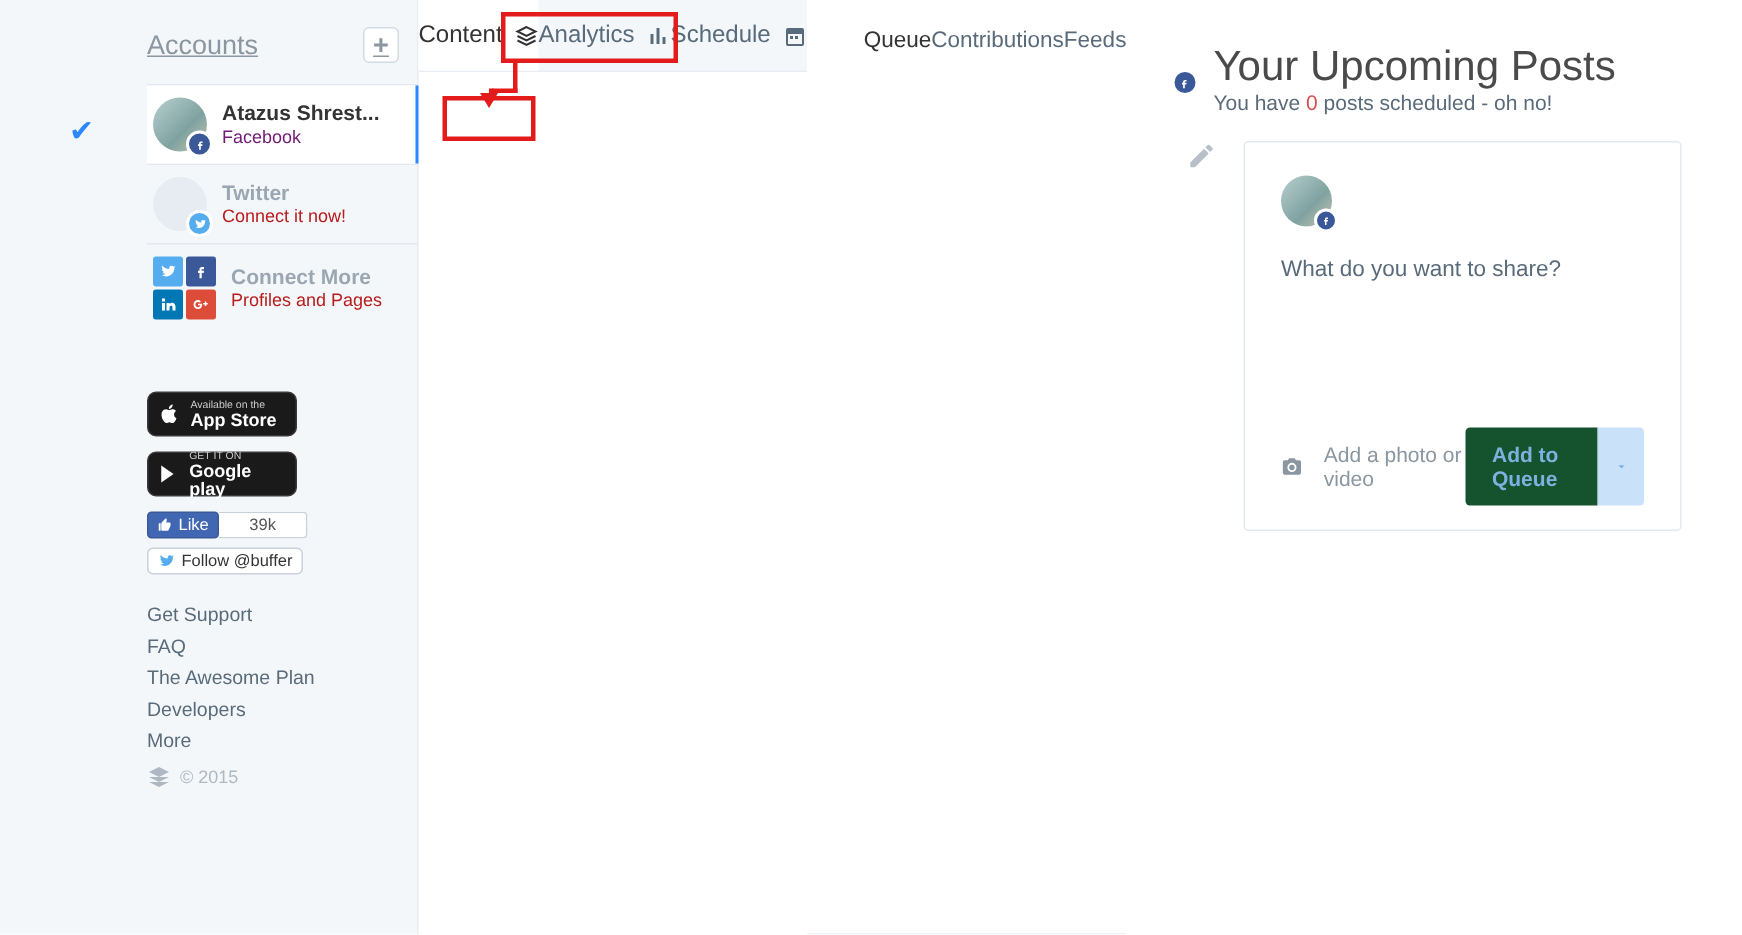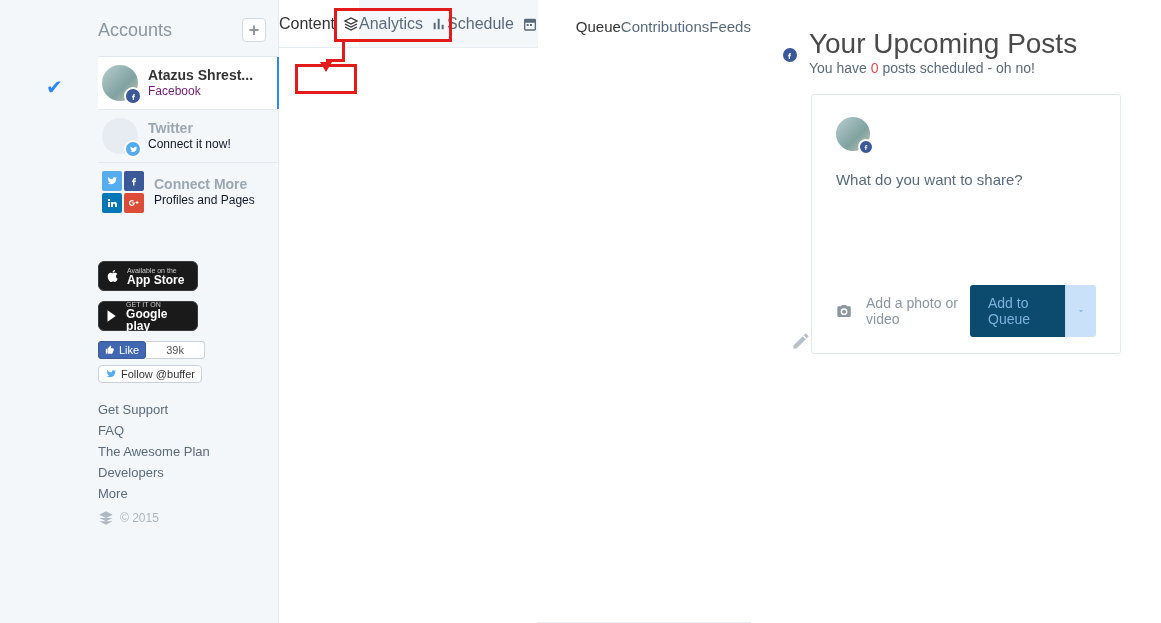--- a/index.html
+++ b/index.html
@@ -1,37 +1,37 @@
 <!DOCTYPE html>
 <html><head>
 <meta charset="utf-8">
 <style>
   * { box-sizing: border-box; margin: 0; padding: 0; }
   body { font-family: "Helvetica Neue", Arial, sans-serif; font-size: 14px; color: #333; background: #fff; width: 1161px; height: 623px; overflow: hidden; position: relative; }
   .app { display: flex; height: 100%; }
   
   .sidebar { width: 279px; background: #f4f7fa; border-right: 1px solid #e7edf2; display: flex; flex-direction: column; }
   .sidebar-inner { padding-left: 98px; }
-  .accounts-header { display: flex; align-items: center; justify-content: space-between; padding: 18px 12px 14px 0; color: #8a96a0; font-size: 18px; font-weight: 400; }
+  .accounts-header { display: flex; align-items: center; justify-content: space-between; padding: 18px 12px 14px 0; color: #8a96a0; font-size: 18px; font-weight: 400; text-decoration: underline; }
   .add-btn { width: 24px; height: 24px; border: 1px solid #d3dbe2; border-radius: 4px; display: flex; align-items: center; justify-content: center; color: #8a96a0; font-size: 18px; font-weight: bold; cursor: pointer; background:#fff;}
   .acct-row { position: relative; display: flex; align-items: center; padding: 8px 6px 8px 0; }
   .acct-row.selected { background: #fff; border-right: 2px solid #2d88ff; margin-right:-1px;}
   .checkmark { position: absolute; left: -52px; top: 18px; color: #2d88ff; font-size: 20px; }
   .avatar { position: relative; width: 36px; height: 36px; border-radius: 50%; background: linear-gradient(135deg,#b9cfd0 0%, #7fa2a0 60%, #c8c6b5 100%); margin-left:4px;}
   .avatar.large { width:46px; height:46px;}
   .avatar-large-wrap{position:relative;display:inline-block;}
   .avatar .nw-badge, .avatar-large-wrap .nw-badge { position: absolute; right: -4px; bottom: -4px; width: 18px; height: 18px; border-radius: 50%; background: #3b5998; border: 2px solid #fff; display:flex;align-items:center;justify-content:center;}
   .avatar .nw-badge svg, .avatar-large-wrap .nw-badge svg{width:9px;height:9px;fill:#fff;}
   .avatar.tw-ph { background: #e6ecf2; }
   .avatar.tw-ph .nw-badge { background: #55acee; }
   .acct-text { margin-left: 10px; line-height: 1.2; }
   .acct-name { color: #333; font-weight: 700; font-size: 14px; }
   .acct-sub { color: #701a75; font-size: 12px; }
   .acct-row.muted .acct-name { color: #9aa7b2; font-weight:700;}
-  .acct-row.muted .acct-sub { color: #0f172a; }
+  .acct-row.muted .acct-sub { color: #b91c1c; }
   .divider { border-top:1px solid #e3e9ee; margin-left:98px; }
   
   .net-grid { display:grid; grid-template-columns: 20px 20px; grid-template-rows:20px 20px; gap:2px; margin-left:4px;}
   .net-grid span{display:flex;align-items:center;justify-content:center;border-radius:2px;}
   .net-grid svg{width:12px;height:12px;fill:#fff}
   .tw{background:#55acee}.fb{background:#3b5998}.li{background:#0077b5}.gp{background:#dd4b39}
   
   .widgets { margin-top: 40px; padding-left:98px; }
   .store-badge { width: 100px; height: 30px; background: #1a1a1a; border-radius: 6px; border:1px solid #3a3a3a; color:#fff; display:flex; align-items:center; padding:0 6px; margin-bottom:10px; gap:6px;}
   .store-badge .bt{font-size:7px;line-height:1; color:#ccc}
@@ -49,31 +49,31 @@
   .topnav .tab{flex:1;display:flex;align-items:center;justify-content:center;gap:8px;color:#596b7a;font-size:16px;cursor:pointer;position:relative}
   .topnav .tab.active{background:#fff;color:#333}
   .subnav{display:flex;padding:18px 0 14px 38px;border-bottom:1px solid #eef2f6}
   .subnav .st{color:#596b7a;font-size:15px;cursor:pointer;position:relative}
   .subnav .st.active{color:#333}
   .content-area{padding:28px 40px 40px 40px;position:relative}
   .hdr{display:flex;align-items:center;gap:14px;margin-bottom:18px}
   .page-title{font-size:28px;font-weight:400;color:#4a4a4a}
   .page-sub{font-size:14px;color:#596b7a}
   .page-sub .zero{color:#d94e4e}
-  .compose-row{display:flex;align-items:flex-end}
+  .compose-row{display:flex;gap:18px;align-items:flex-start}
   .pencil{color:#b7c0c9}
   .composer{flex:1;border:1px solid #e4e9ee;border-radius:3px;padding:22px 24px 16px;min-height:260px;display:flex;flex-direction:column}
   .composer .small-av{position:relative;width:34px;height:34px;border-radius:50%;background:linear-gradient(135deg,#b9cfd0,#7fa2a0 60%,#c8c6b5);margin-bottom:20px}
   .composer .small-av .nw-badge{position:absolute;right:-4px;bottom:-4px;width:16px;height:16px;border-radius:50%;background:#3b5998;border:2px solid #fff;display:flex;align-items:center;justify-content:center}
   .composer .small-av .nw-badge svg{width:8px;height:8px;fill:#fff}
   .prompt{color:#596b7a;font-size:15px}
   .composer-footer{margin-top:auto;display:flex;align-items:center;justify-content:space-between}
   .media-btn{display:flex;align-items:center;gap:14px;color:#8a96a0;font-size:14px;cursor:pointer}
   .queue-btn{display:flex;align-items:stretch}
-  .queue-btn .lbl{background:#0c4a6e;color:#7fb1e0;padding:10px 18px;border-radius:3px 0 0 3px;font-weight:400;font-size:14px}
+  .queue-btn .lbl{background:#14532d;color:#7fb1e0;padding:10px 18px;border-radius:3px 0 0 3px;font-weight:700;font-size:14px}
   .queue-btn .dd{background:#c9e2f9;color:#7fb1e0;padding:10px 10px;border-radius:0 3px 3px 0;border-left:1px solid #bedaf5;display:flex;align-items:center}
   
   .annot-box{position:absolute;border:3px solid #e41b1b;pointer-events:none;z-index:50}
   .annot-line{position:absolute;background:#e41b1b;z-index:49;pointer-events:none}
   .annot-arrowhead{position:absolute;width:0;height:0;border-left:6px solid transparent;border-right:6px solid transparent;border-top:10px solid #e41b1b;z-index:49;pointer-events:none}
   svg.ico{width:16px;height:16px;fill:currentColor}
 </style>
 </head>
 <body>
 

